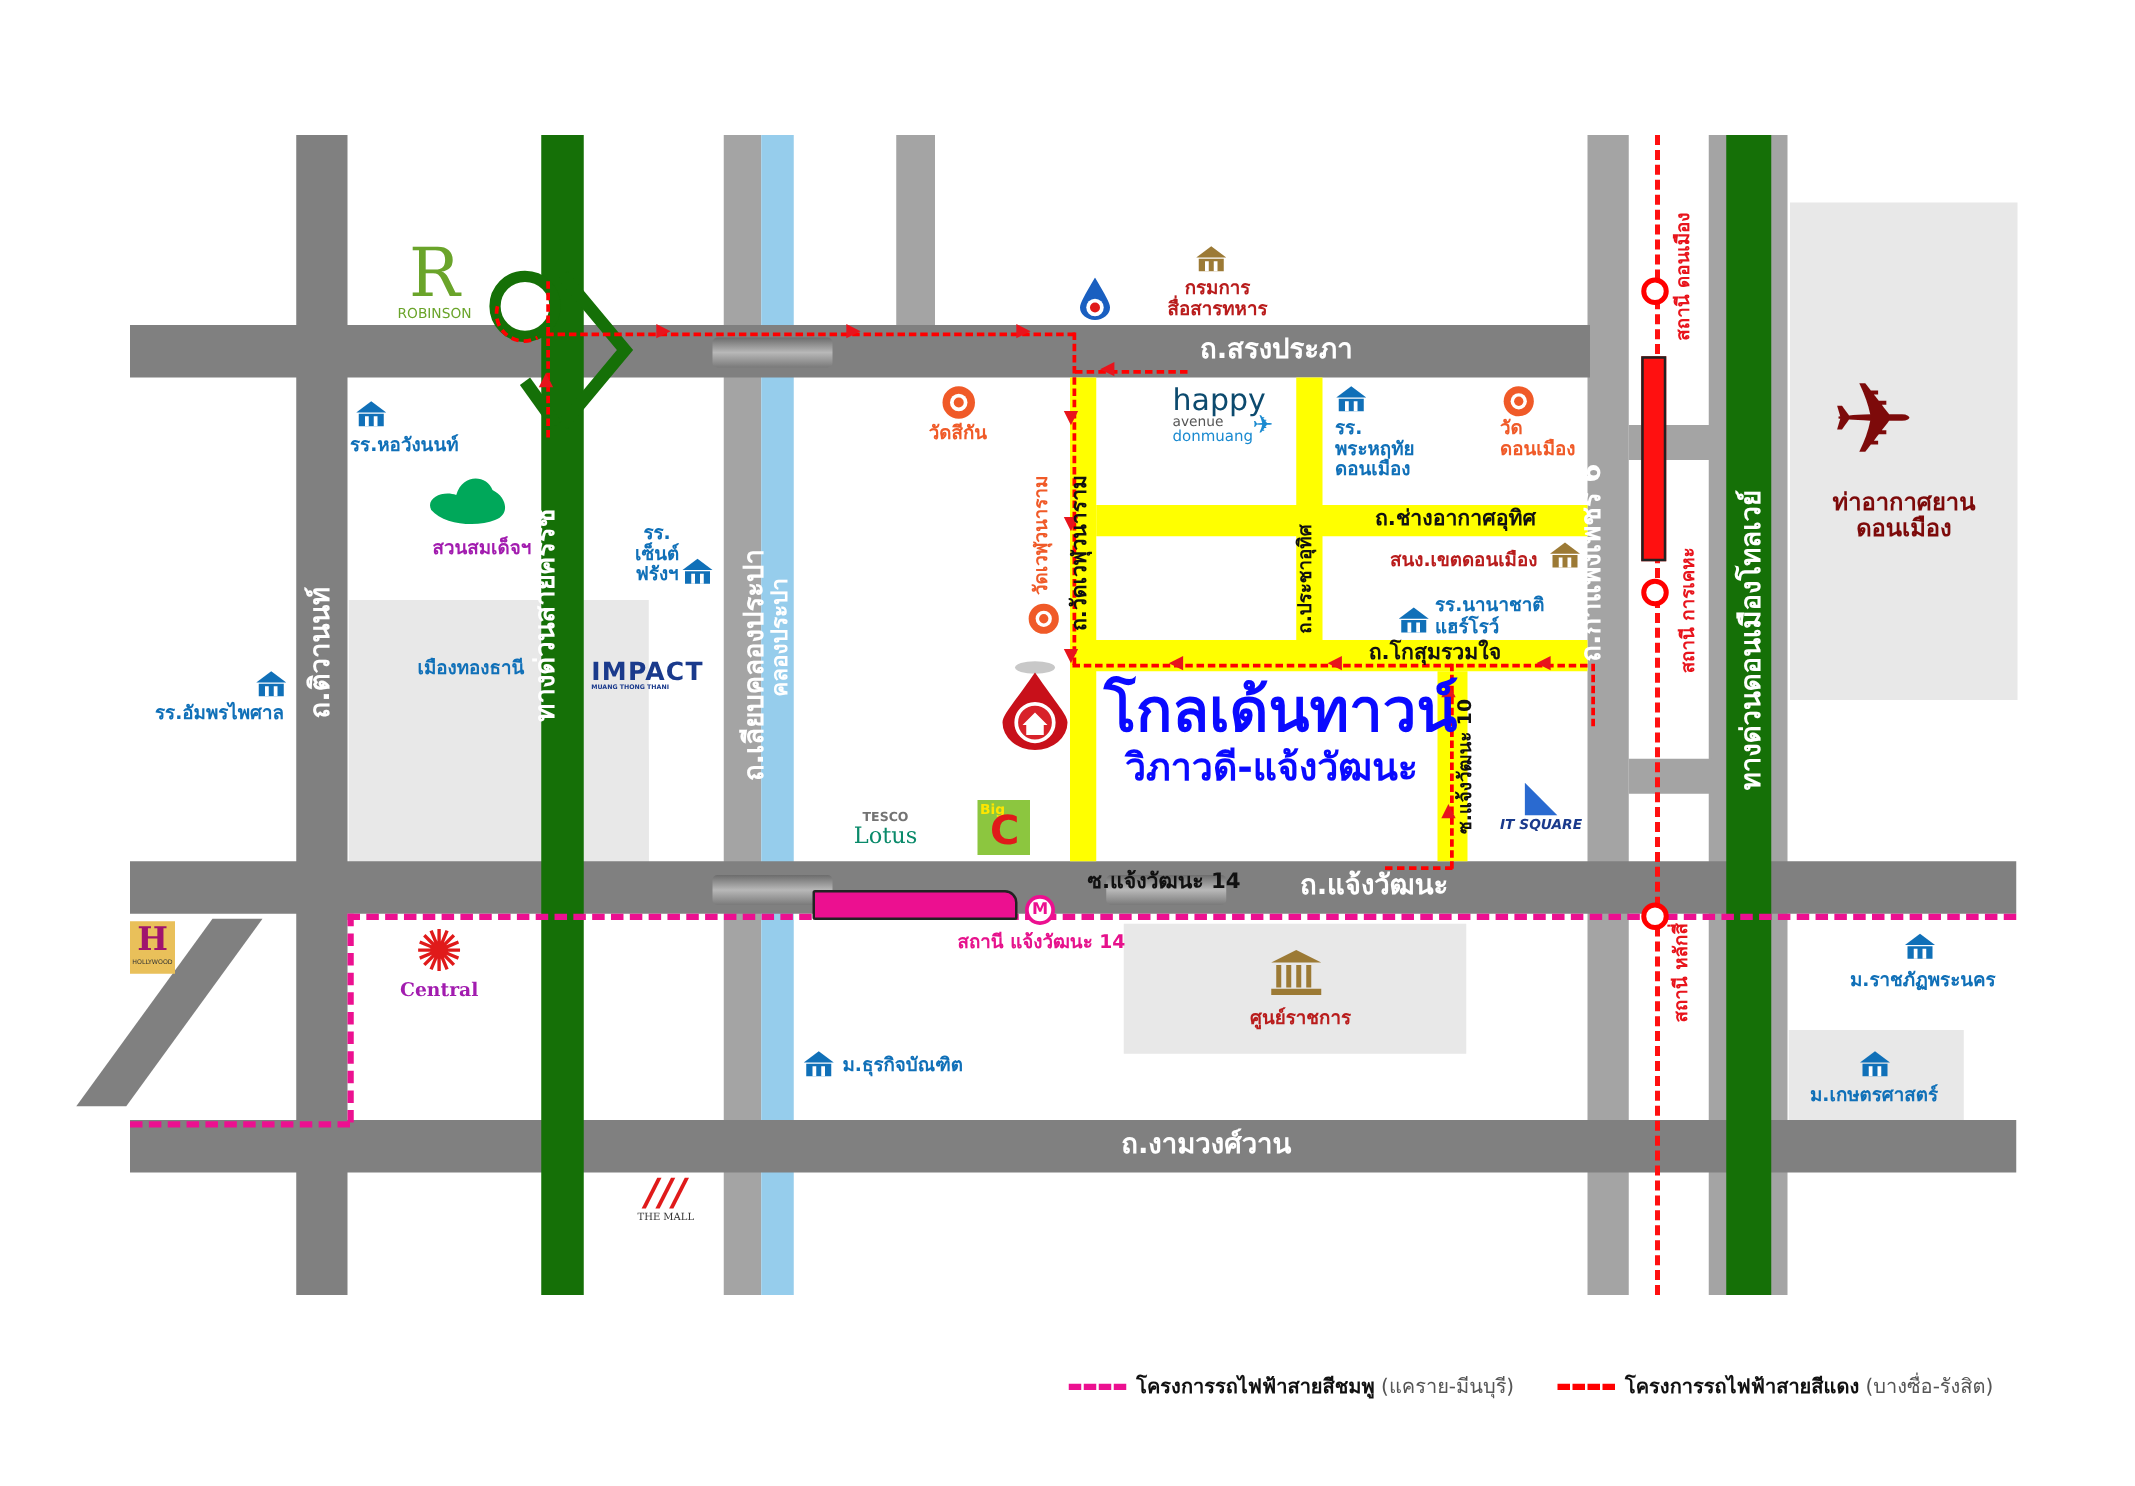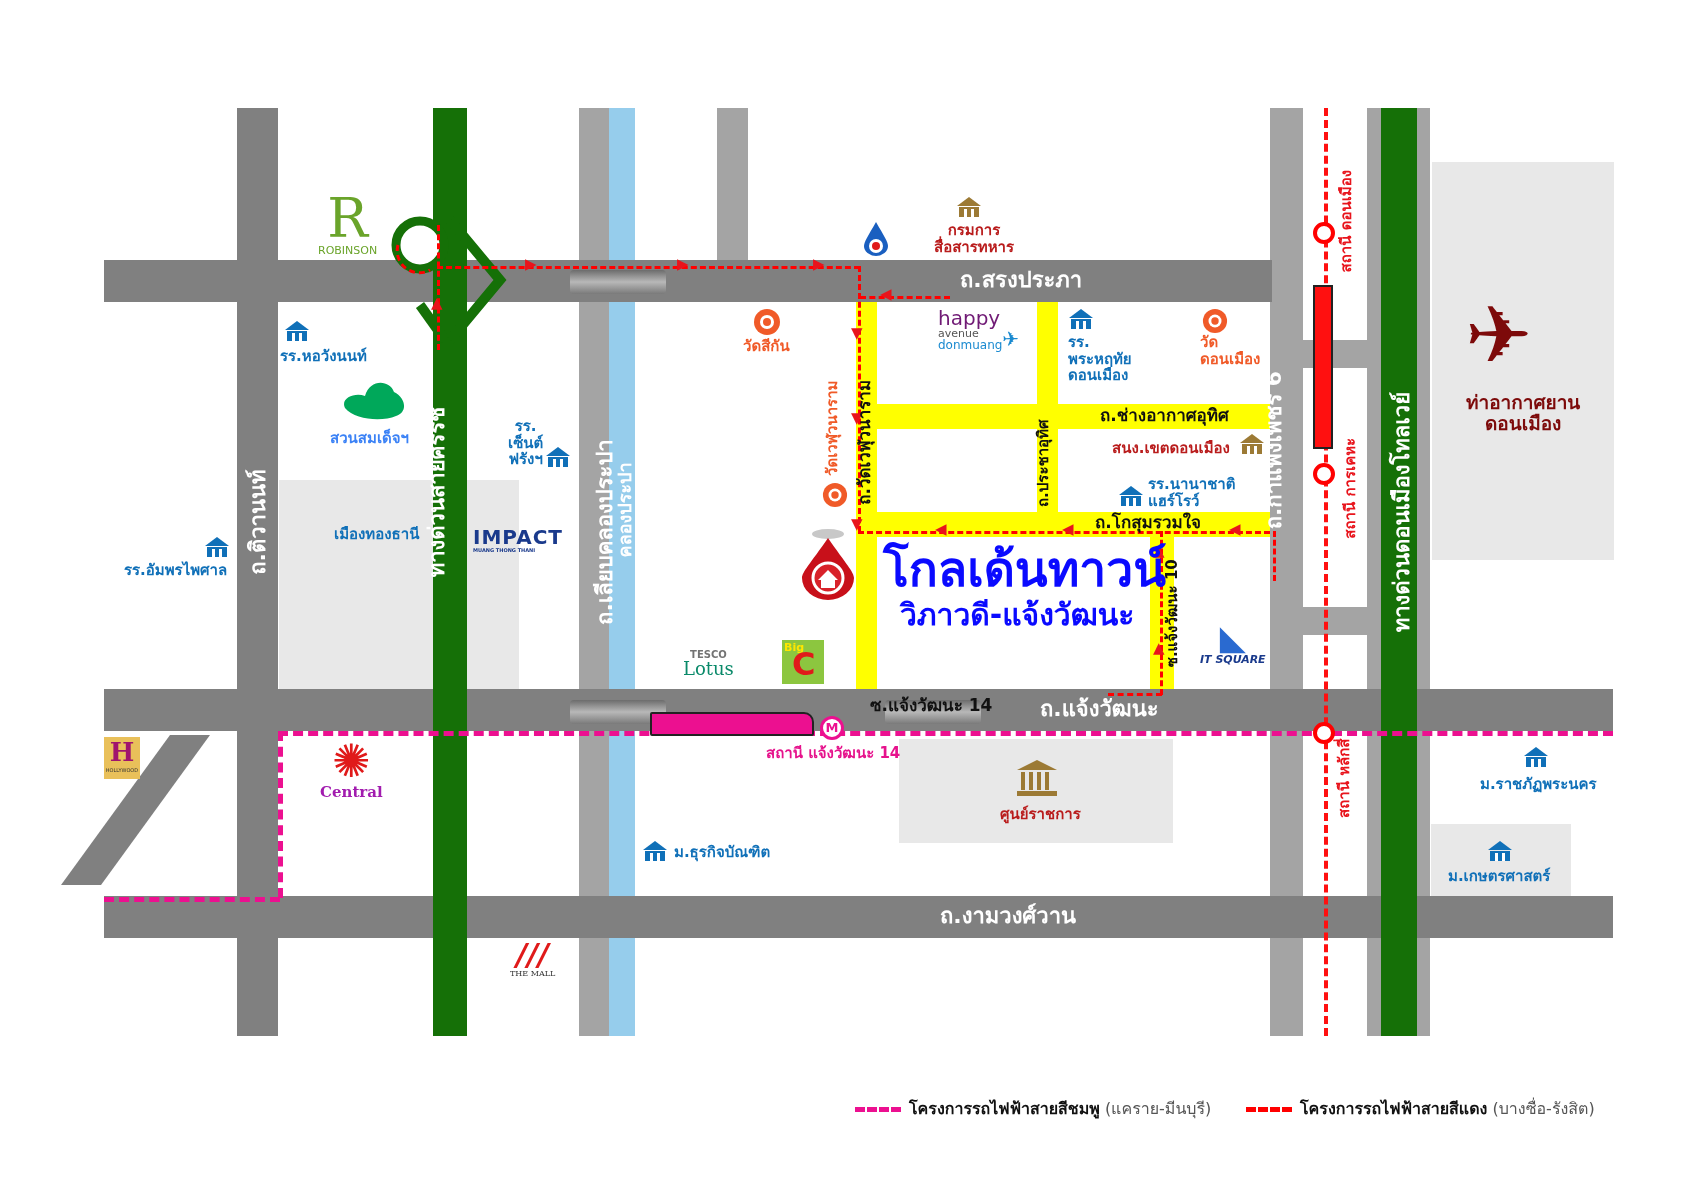--- a/index.html
+++ b/index.html
@@ -11,21 +11,21 @@
   .canal{position:absolute;background:#96cdec;}
   .yellow{position:absolute;background:#ffff00;}
   .zone{position:absolute;background:#e8e8e8;}
   .lbl{position:absolute;white-space:nowrap;line-height:1.1;}
   .rd-label{color:#fff;font-size:22px;font-weight:bold;}
   .rd-label-dark{color:#111;font-size:17px;font-weight:bold;}
   .vert{transform:rotate(-90deg);transform-origin:center center;}
   .blue{color:#1070b8;font-size:15px;font-weight:bold;}
   .brown{color:#b91c1c;font-size:15px;font-weight:bold;}
   .orange{color:#f05a28;font-size:15px;font-weight:bold;}
-  .green{color:#3b82f6;font-size:15px;font-weight:bold;}
+  .green{color:#a21caf;font-size:15px;font-weight:bold;margin-left:16px;}
   .pink{color:#e6128c;font-size:15px;font-weight:bold;}
   .red{color:#e8141c;font-size:15px;font-weight:bold;}
   .maroon{color:#7d0a0a;font-size:19px;font-weight:bold;text-align:center;}
   .title-main{color:#0a0aff;font-size:48px;font-weight:bold;}
   .title-sub{color:#0a0aff;font-size:30px;font-weight:bold;}
   .dash-red-h{position:absolute;height:0;border-top:3px dashed #ff0000;}
   .dash-red-v{position:absolute;width:0;border-left:3px dashed #ff0000;}
   .dash-pink-h{position:absolute;height:0;border-top:5px dashed #ec1090;}
   .dash-pink-v{position:absolute;width:0;border-left:5px dashed #ec1090;}
   .redline-v{position:absolute;width:0;border-left:4px dashed #ff1010;}
@@ -120,21 +120,21 @@
   <div class="abs" style="left:1313px;top:722px;width:14px;height:14px;border:4px solid #ff0000;border-radius:50%;background:#fff;"></div>
   <div class="abs" style="left:820px;top:716px;width:18px;height:18px;border:3px solid #ec1090;border-radius:50%;background:#fff;color:#ec1090;font-size:13px;font-weight:bold;text-align:center;line-height:18px;">M</div>
 
   <div class="lbl red vert" style="left:1295px;top:213px;">สถานี ดอนเมือง</div>
   <div class="lbl red vert" style="left:1300px;top:480px;">สถานี การเคหะ</div>
   <div class="lbl red vert" style="left:1305px;top:770px;">สถานี หลักสี่</div>
   <div class="lbl pink" style="left:766px;top:745px;">สถานี แจ้งวัฒนะ 14</div>
 
   <div class="lbl rd-label" style="left:960px;top:268px;">ถ.สรงประภา</div>
   <div class="lbl rd-label" style="left:1040px;top:697px;">ถ.แจ้งวัฒนะ</div>
-  <div class="lbl rd-label" style="left:940px;top:904px;">ถ.งามวงศ์วาน</div>
+  <div class="lbl rd-label" style="left:897px;top:904px;">ถ.งามวงศ์วาน</div>
   <div class="lbl rd-label vert" style="left:205px;top:510px;">ถ.ติวานนท์</div>
   <div class="lbl rd-label vert" style="left:352px;top:480px;">ทางด่วนสายศรีรัช</div>
   <div class="lbl rd-label vert" style="left:512px;top:520px;">ถ.เลียบคลองประปา</div>
   <div class="lbl rd-label vert" style="left:577px;top:500px;font-size:18px;">คลองประปา</div>
   <div class="lbl rd-label vert" style="left:1195px;top:438px;">ถ.กำแพงเพชร 6</div>
   <div class="lbl rd-label vert" style="left:1282px;top:500px;">ทางด่วนดอนเมืองโทลเวย์</div>
   <div class="lbl rd-label-dark vert" style="left:802px;top:433px;">ถ.วัดเวฬุวนาราม</div>
   <div class="lbl rd-label-dark vert" style="left:1000px;top:455px;font-size:15px;">ถ.ประชาอุทิศ</div>
   <div class="lbl rd-label-dark" style="left:1100px;top:406px;">ถ.ช่างอากาศอุทิศ</div>
   <div class="lbl rd-label-dark" style="left:1095px;top:513px;">ถ.โกสุมรวมใจ</div>
@@ -213,21 +213,21 @@
   </div>
 
   <svg class="icon" style="left:753px;top:308px;" width="28" height="28" viewBox="0 0 28 28">
       <circle cx="14" cy="14" r="13" fill="#f05a28"></circle>
       <circle cx="14" cy="14" r="7" fill="#fff"></circle>
       <circle cx="14" cy="14" r="4" fill="#f05a28"></circle>
     </svg>
   <div class="lbl orange" style="left:743px;top:338px;">วัดสีกัน</div>
 
   <div class="lbl" style="left:938px;top:308px;line-height:1;">
-    <div style="color:#701a75;font-size:20px;">happy</div>
+    <div style="color:#0c4a6e;font-size:24px;">happy</div>
     <div style="color:#555;font-size:11px;">avenue</div>
     <div style="color:#1a8ad0;font-size:12px;">donmuang</div>
   </div>
   <div class="lbl" style="left:1002px;top:328px;color:#1a8ad0;font-size:20px;">✈</div>
 
   <svg class="icon" style="left:1068px;top:308px;" width="26" height="24" viewBox="0 0 26 24">
       <path d="M13 1 L25 10 L1 10Z" fill="#1070b8"></path>
       <rect x="3" y="11" width="20" height="10" fill="#1070b8"></rect>
       <rect x="8" y="13" width="3" height="8" fill="#fff"></rect>
       <rect x="15" y="13" width="3" height="8" fill="#fff"></rect>

